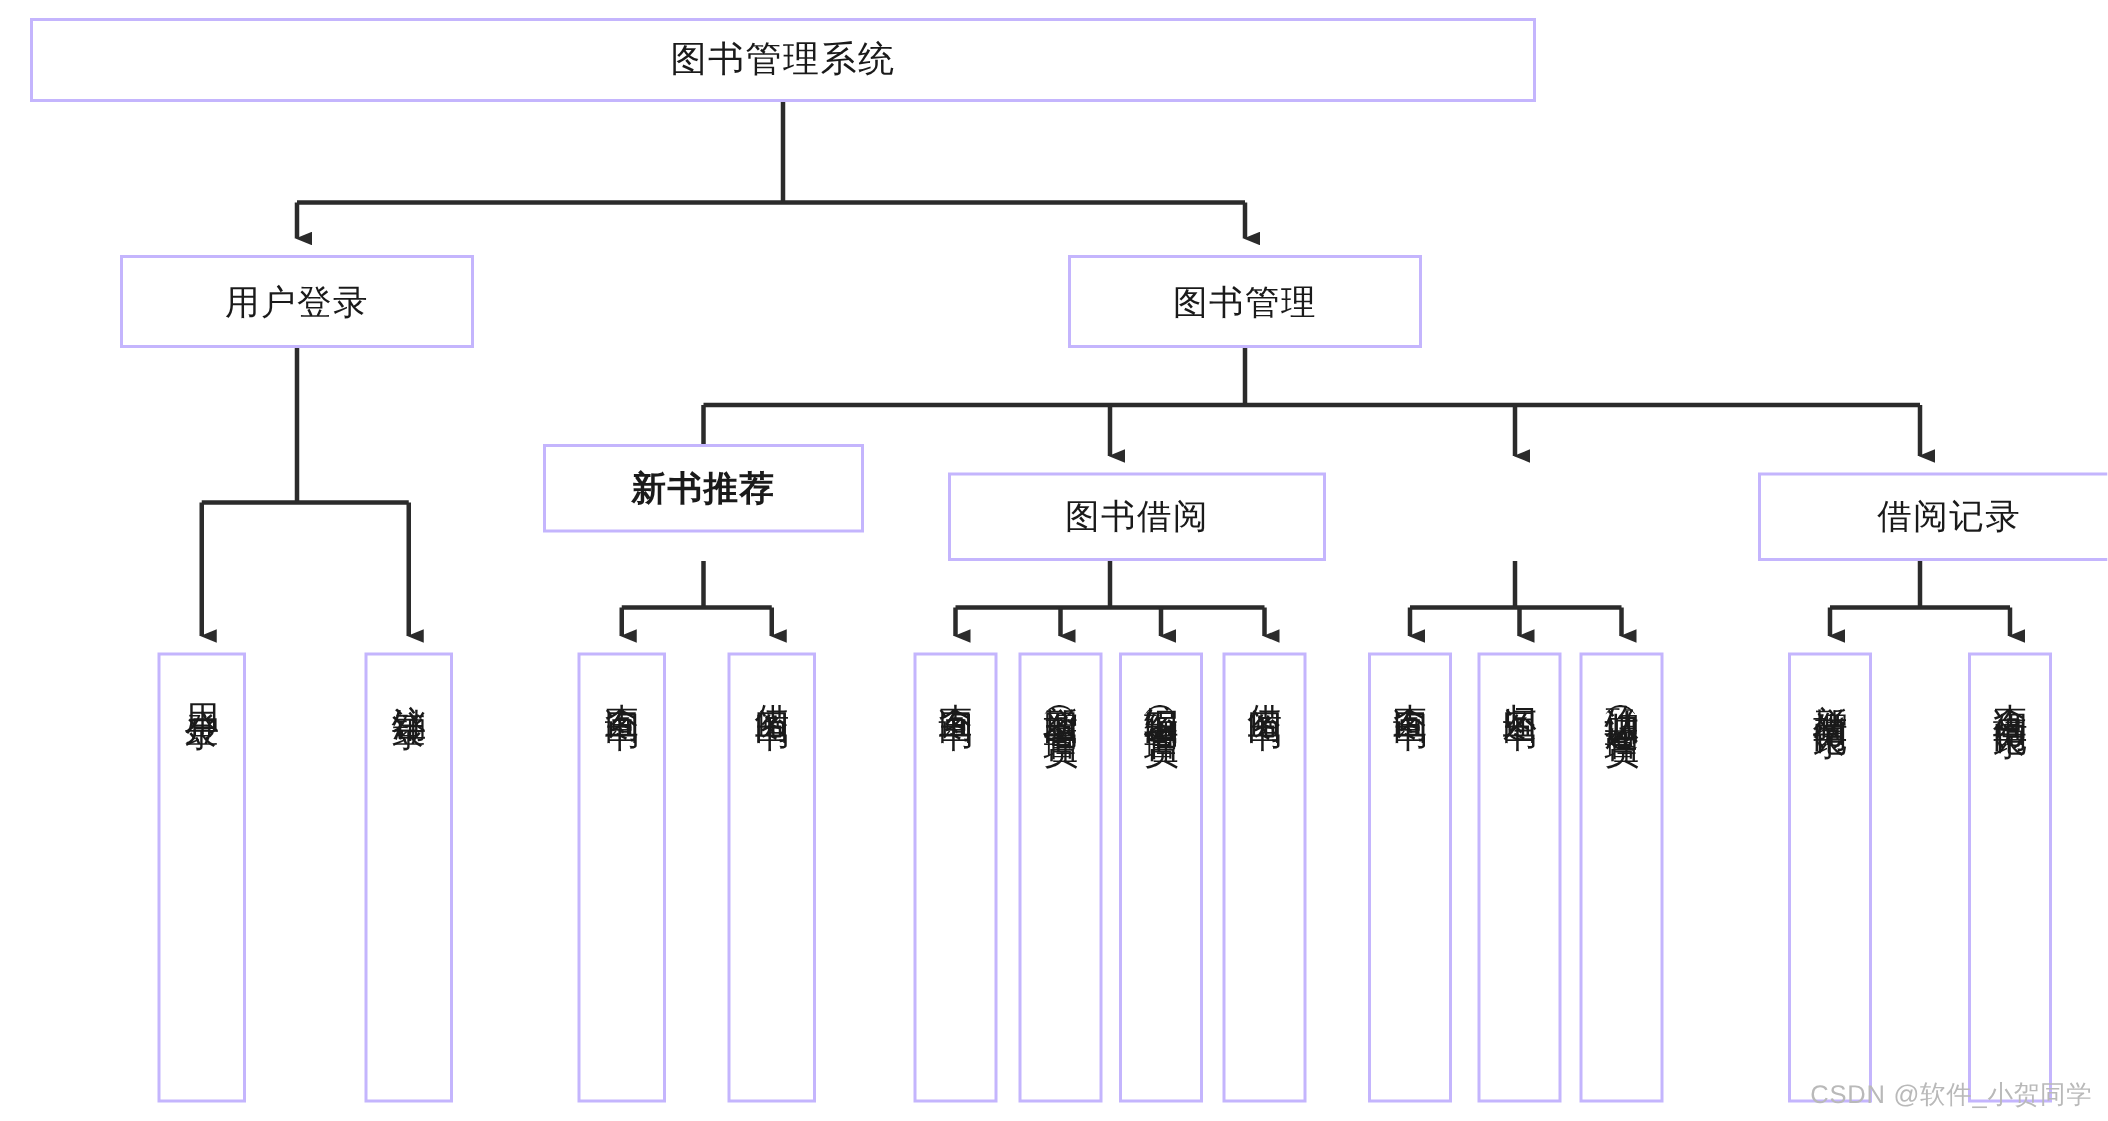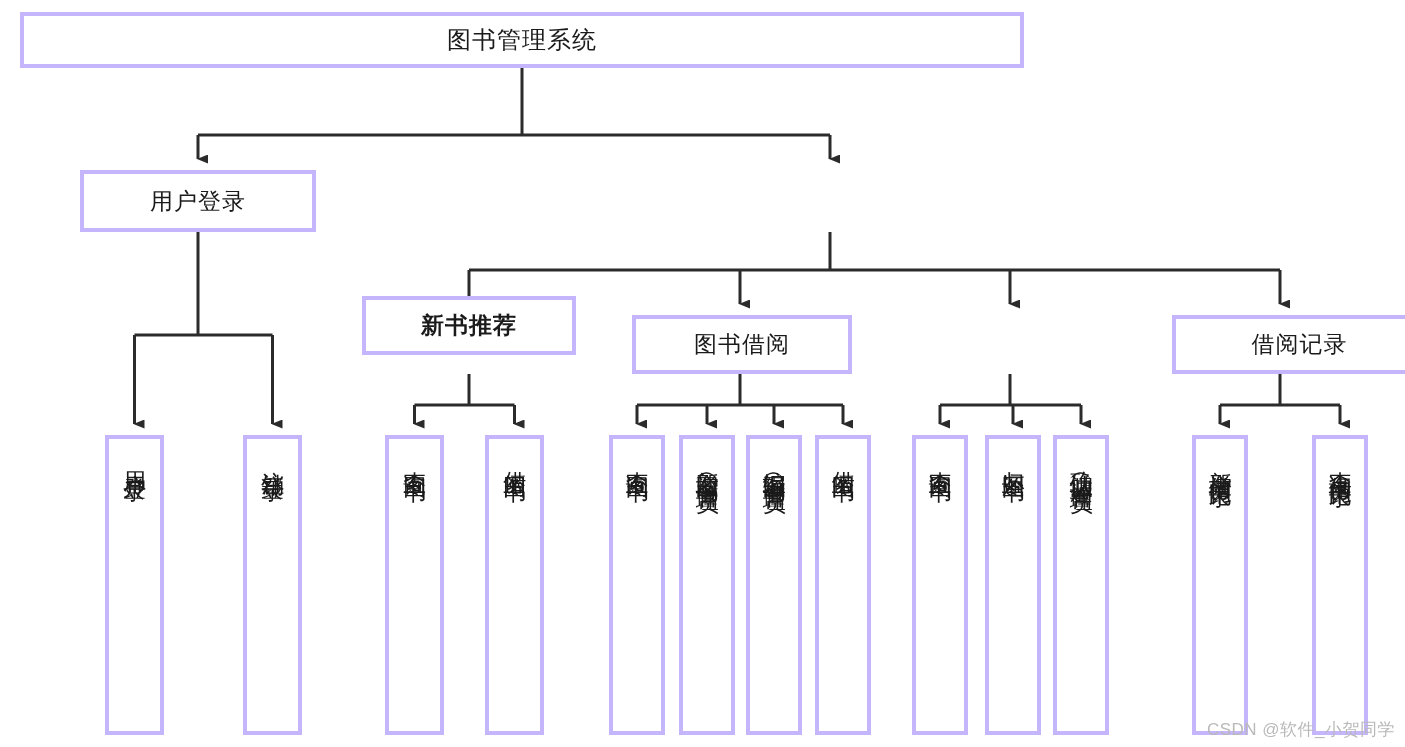--- a/index.html
+++ b/index.html
@@ -24,21 +24,21 @@
     left: 0;
     top: 0;
     width: 1405px;
     height: 747px;
     pointer-events: none;
   }
   .node-box {
     position: absolute;
     box-sizing: border-box;
     background: #ffffff;
-    border: 4px solid #c4b5fd;
+    border: 2px solid #c4b5fd;
     display: flex;
     align-items: center;
     justify-content: center;
     z-index: 3;
   }
   .node-box .node-label {
     font-size: 23px;
     line-height: 1.15;
     letter-spacing: 1px;
     color: #1a1a1a;
@@ -121,25 +121,28 @@
       </g>
   </svg>
 
   <div class="node-box node-root" style="left: 20px; top: 12px; width: 1004px; height: 56px;">
     <span class="node-label">图书管理系统</span>
   </div>
 
   <div class="node-box node-l2" style="left: 80px; top: 170px; width: 236px; height: 62px;">
     <span class="node-label">用户登录</span>
   </div>
+  <div class="node-box node-l2" style="left: 712px; top: 170px; width: 236px; height: 62px;">
+    <span class="node-label">图书管理</span>
+  </div>
 
   <div class="node-box node-l3" style="left: 362px; top: 296px; width: 214px; height: 59px; font-weight: bold;">
     <span class="node-label">新书推荐</span>
   </div>
-  <div class="node-box node-l3" style="left: 632px; top: 315px; width: 220px; height: 59px;">
+  <div class="node-box node-l3" style="left: 632px; top: 315px; width: 252px; height: 59px;">
     <span class="node-label">图书借阅</span>
   </div>
   <div class="node-box node-l3" style="left: 1172px; top: 315px; width: 255px; height: 59px;">
     <span class="node-label">借阅记录</span>
   </div>
 
   <div class="node-box node-leaf" style="left: 105px; top: 435px; width: 59px; height: 300px;">
     <span class="node-label">用户登录</span>
   </div>
   <div class="node-box node-leaf" style="left: 243px; top: 435px; width: 59px; height: 300px;">

